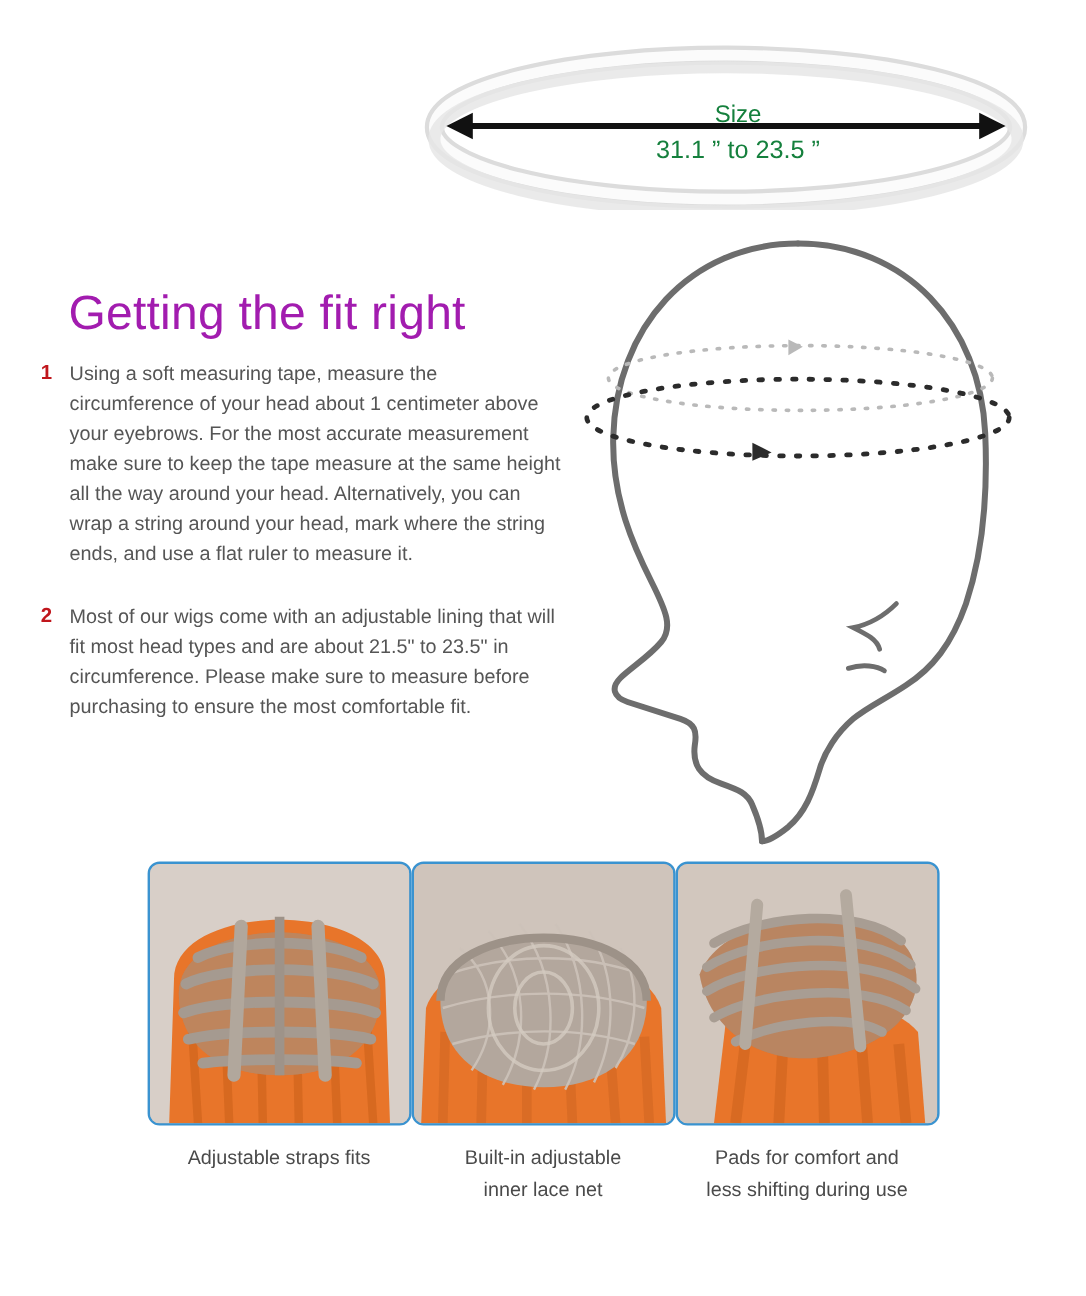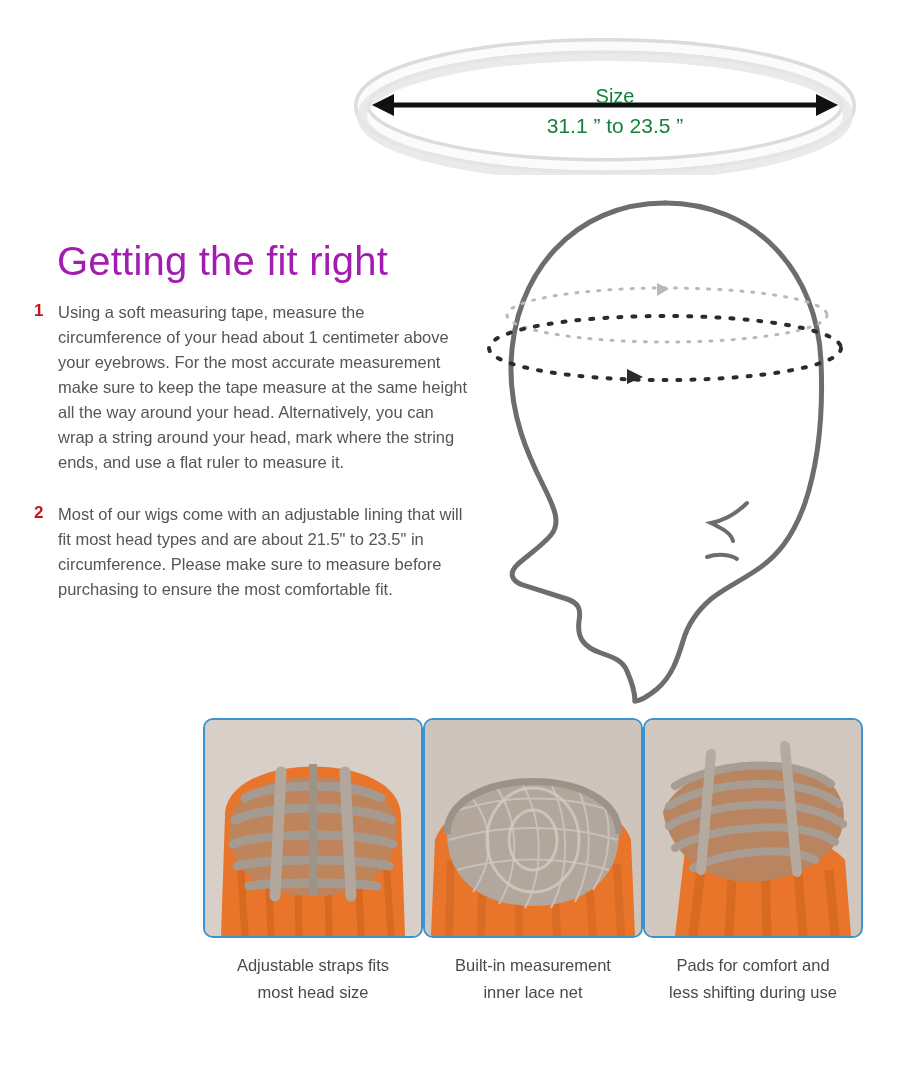--- a/index.html
+++ b/index.html
@@ -85,21 +85,21 @@
     height: 520px;
   }
 
   
   .cards {
     position: absolute;
     left: 0;
     top: 718px;
     width: 905px;
     display: flex;
-    justify-content: flex-end;
+    justify-content: center;
     padding: 0 42px;
   }
   .card { width: 220px; }
   .card-frame {
     width: 220px;
     height: 220px;
     border: 2px solid #3a93d0;
     border-radius: 10px;
     overflow: hidden;
     position: relative;
@@ -211,21 +211,20 @@
 
         <g stroke="#b1a79c" stroke-width="11" fill="none" stroke-linecap="round">
           <path d="M76,52 L70,176"></path>
           <path d="M140,52 L146,176"></path>
         </g>
         <path d="M108,44 L108,176" stroke="#9e9389" stroke-width="8" fill="none"></path>
       </svg>
     </div>
     <div class="card-caption">
       <div>Adjustable straps fits</div>
-      <div>most head size</div>
     </div>
   </div>
 
   <div class="card">
     <div class="card-frame">
       <svg width="216" height="216" viewBox="0 0 216 216">
         <rect width="216" height="216" fill="#cfc4bb"></rect>
         <path d="M10,120 C30,60 186,60 206,120 L210,216 L6,216 Z" fill="#e8752a"></path>
         <path d="M26,140 L24,216 M58,132 L56,216 M94,128 L94,216 M128,128 L132,216 M162,134 L168,216 M192,144 L196,216" stroke="#cb6420" stroke-width="8" fill="none" opacity="0.5"></path>
 
@@ -241,21 +240,21 @@
           <path d="M28,92 C80,74 140,74 190,92"></path>
           <path d="M24,120 C76,104 142,104 192,120"></path>
           <path d="M32,150 C80,136 138,136 184,150"></path>
         </g>
         <ellipse cx="108" cy="120" rx="46" ry="52" fill="none" stroke="#d3cac1" stroke-width="3" opacity="0.8"></ellipse>
         <ellipse cx="108" cy="120" rx="24" ry="30" fill="none" stroke="#d3cac1" stroke-width="3" opacity="0.8"></ellipse>
         <path d="M22,114 C22,44 194,44 194,114" fill="none" stroke="#9d9288" stroke-width="7"></path>
       </svg>
     </div>
     <div class="card-caption">
-      <div>Built-in measurement</div>
+      <div>Built-in adjustable</div>
       <div>inner lace net</div>
     </div>
   </div>
 
   <div class="card">
     <div class="card-frame">
       <svg width="216" height="216" viewBox="0 0 216 216">
         <rect width="216" height="216" fill="#d2c7be"></rect>
 
         <path d="M40,130 C70,108 170,104 200,140 L206,216 L30,216 Z" fill="#e8752a"></path>

